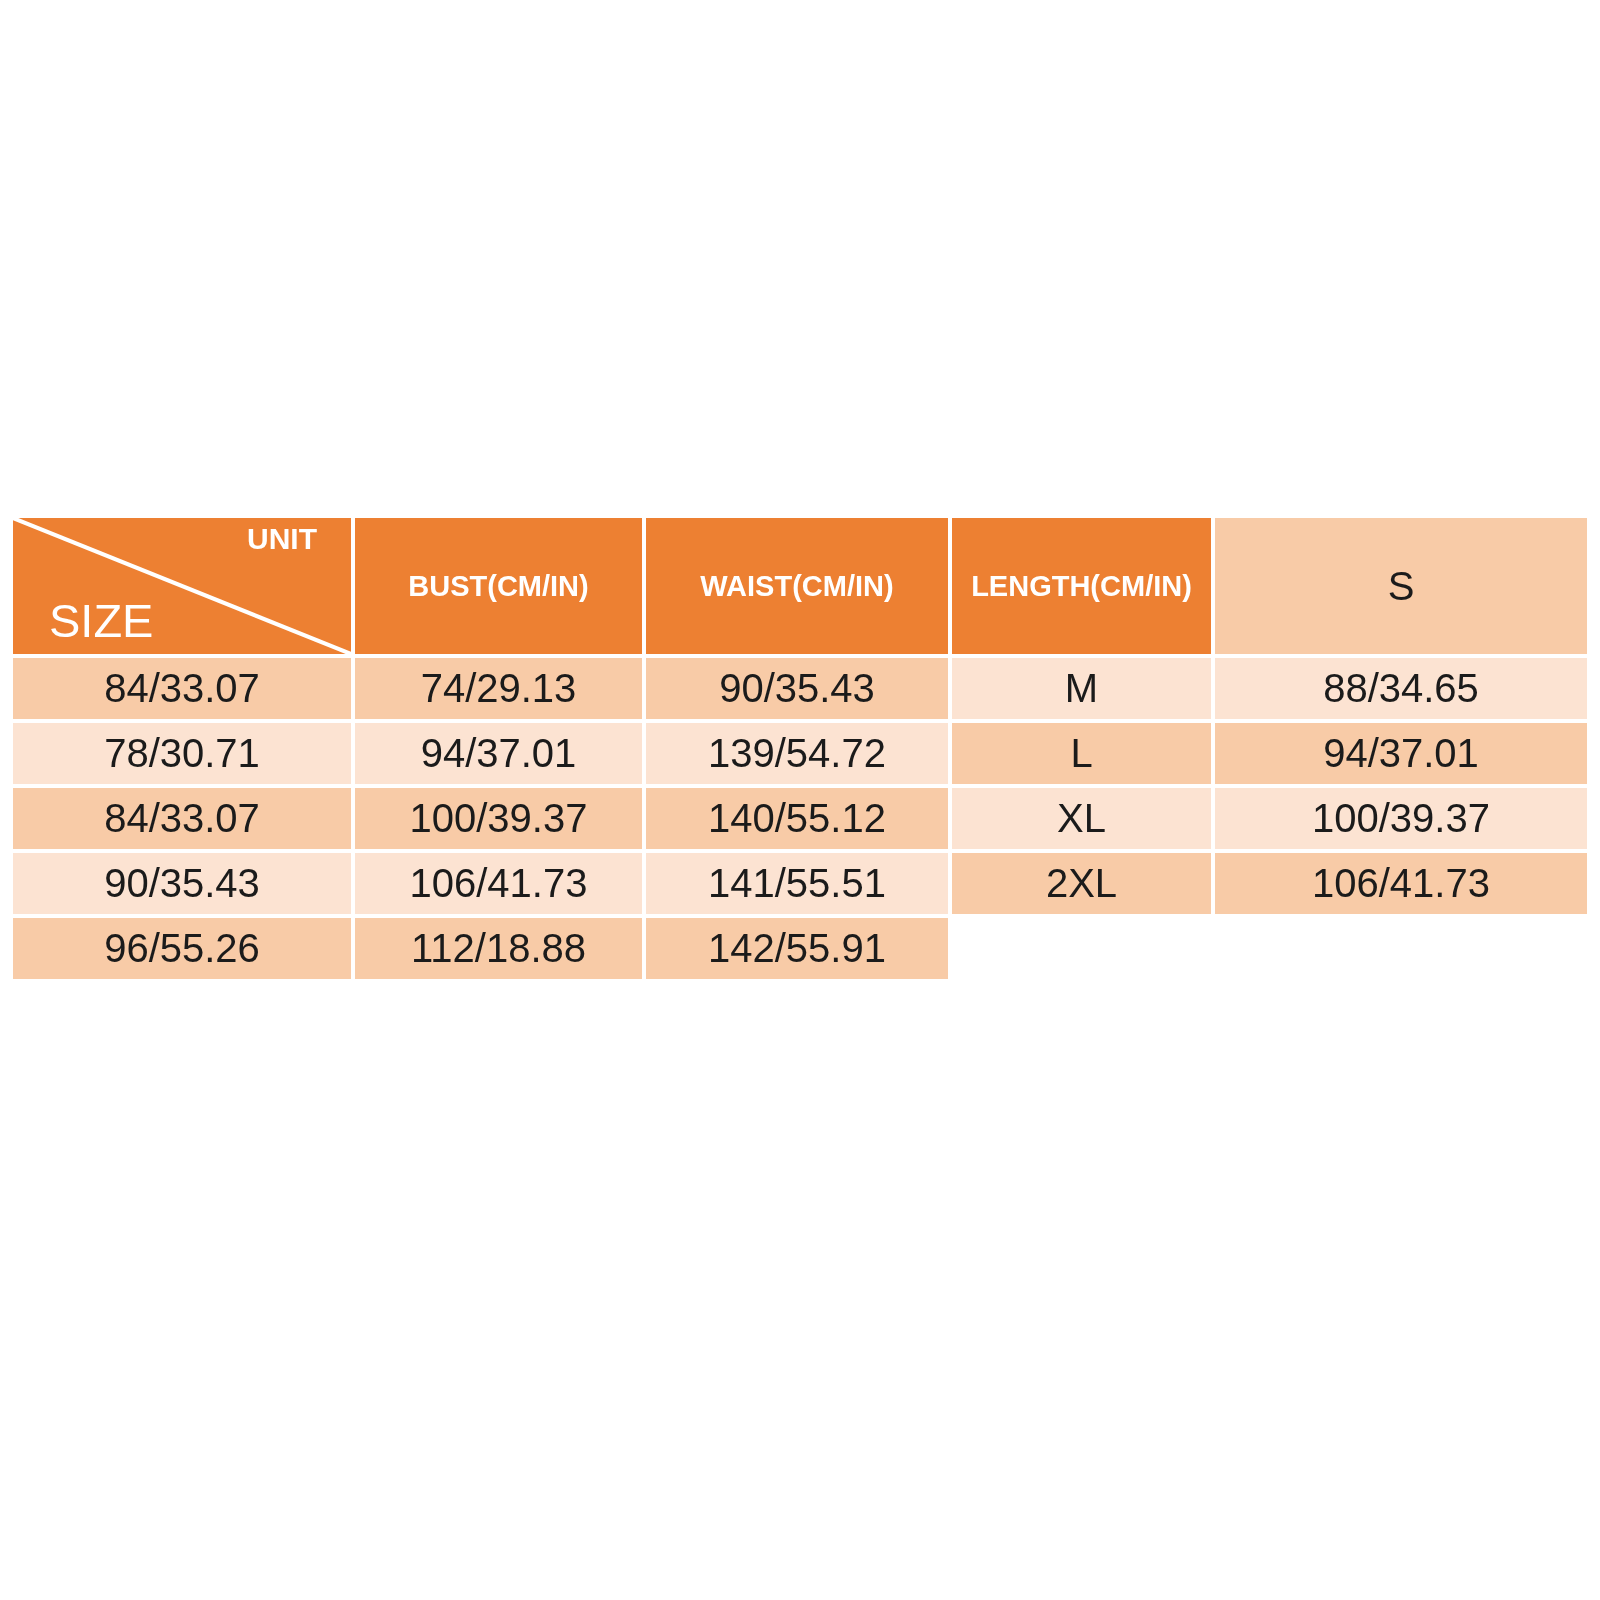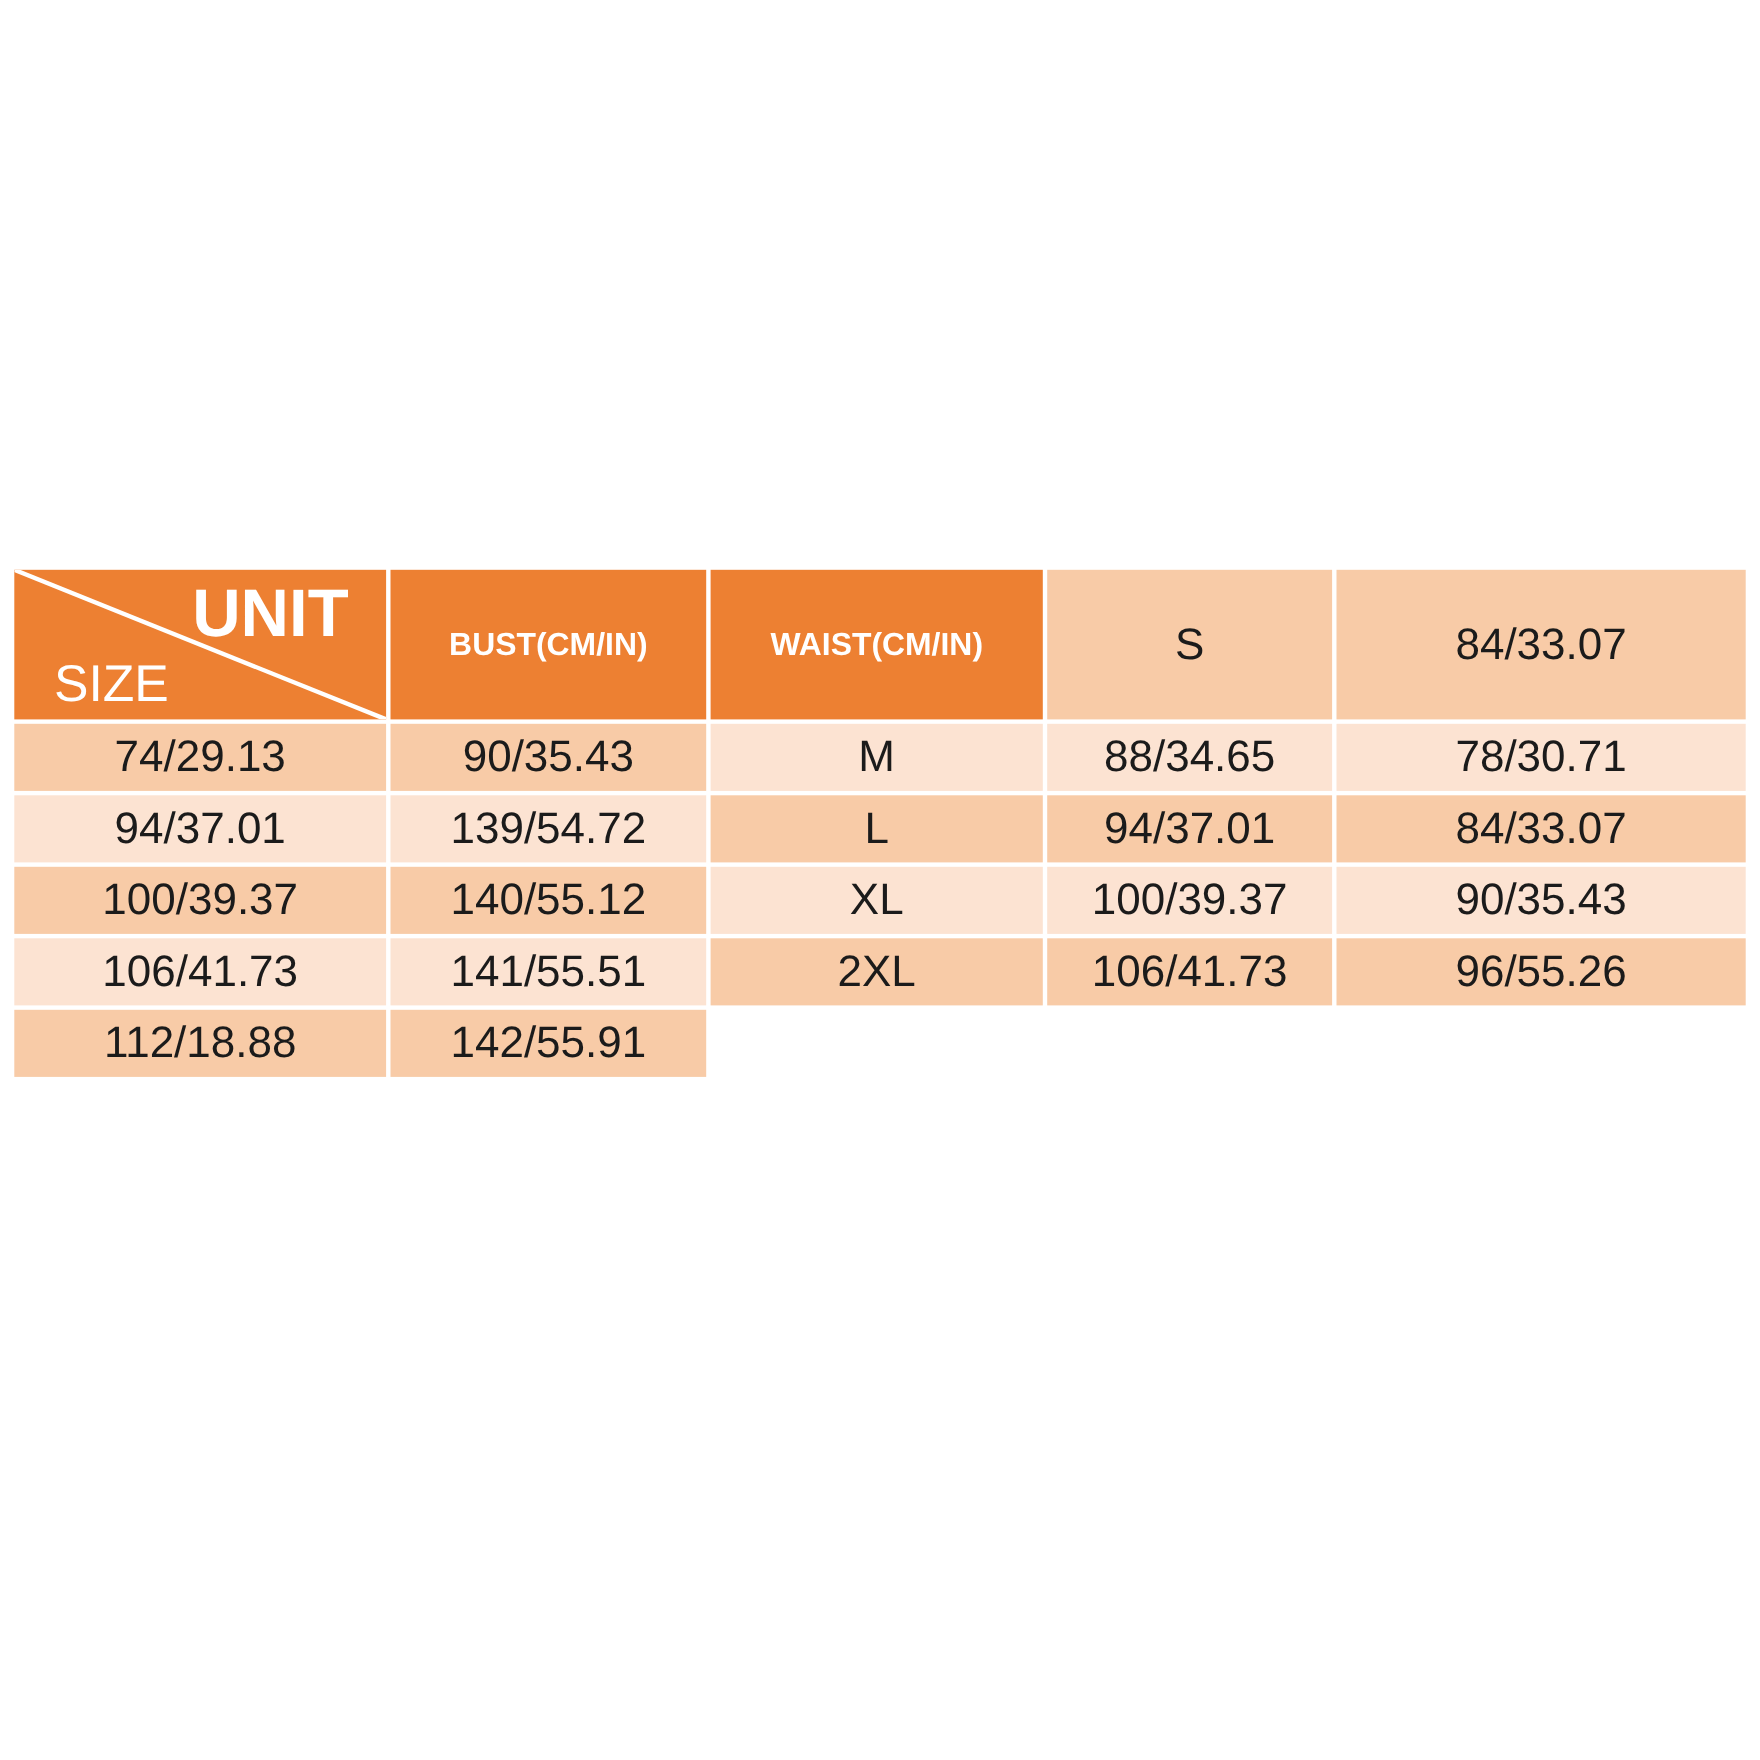--- a/index.html
+++ b/index.html
@@ -46,21 +46,21 @@
     position: absolute;
     inset: 0;
     width: 100%;
     height: 100%;
   }
   .corner-unit {
     position: absolute;
     top: 4px;
     right: 34px;
     font-weight: 700;
-    font-size: 61px;
+    font-size: 30px;
     text-align: right;
   }
   .corner-size {
     position: absolute;
     bottom: 6px;
     left: 36px;
     font-weight: 400;
     font-size: 47px;
   }
   .data-cell {
@@ -80,20 +80,21 @@
     <div class="cell corner-cell">
       <svg viewBox="0 0 338 136" preserveAspectRatio="none">
         <line x1="0" y1="0" x2="338" y2="136" stroke="#ffffff" stroke-width="4"></line>
       </svg>
       <span class="corner-unit">UNIT</span>
       <span class="corner-size">SIZE</span>
     </div>
 
     <div class="cell head-cell">BUST(CM/IN)</div>
     <div class="cell head-cell">WAIST(CM/IN)</div>
+    <div class="cell head-cell">LENGTH(CM/IN)</div>
 
   <div class="cell data-cell row-dark">S</div>
       <div class="cell data-cell row-dark">84/33.07</div>
       <div class="cell data-cell row-dark">74/29.13</div>
       <div class="cell data-cell row-dark">90/35.43</div>
       <div class="cell data-cell row-light">M</div>
       <div class="cell data-cell row-light">88/34.65</div>
       <div class="cell data-cell row-light">78/30.71</div>
       <div class="cell data-cell row-light">94/37.01</div>
       <div class="cell data-cell row-light">139/54.72</div>

